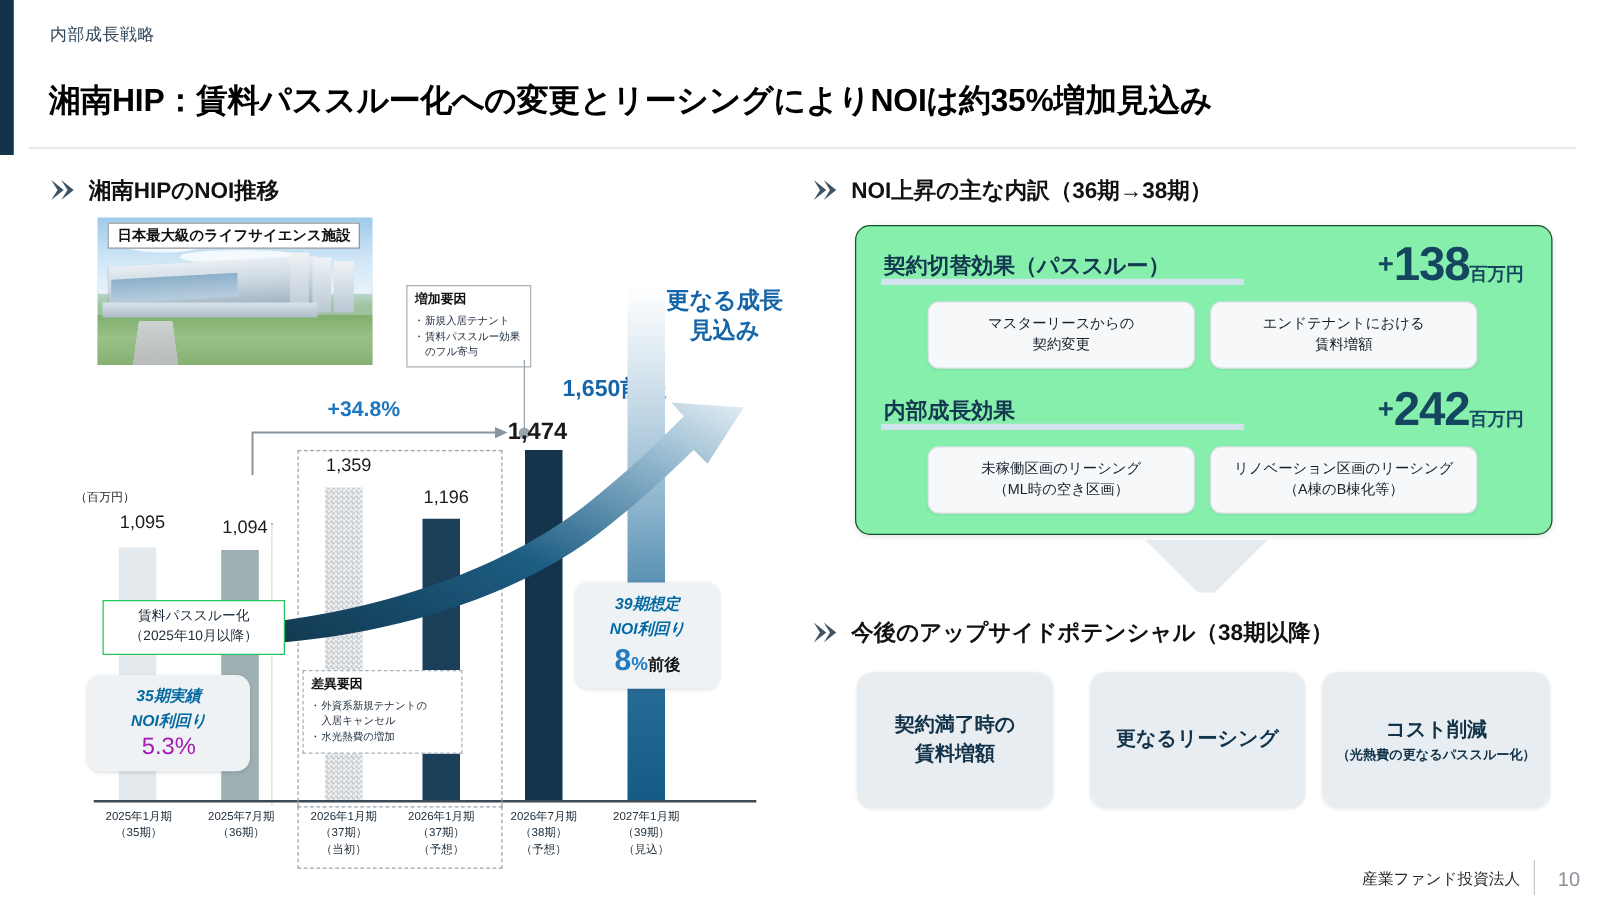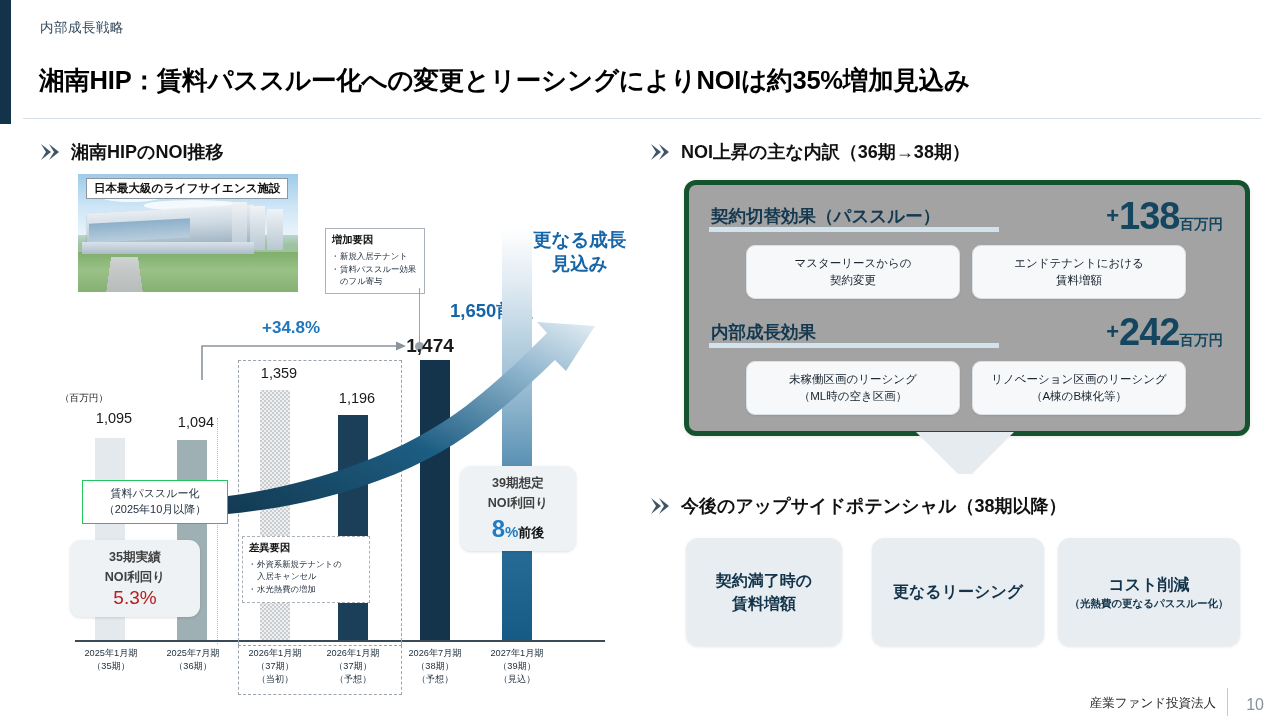--- a/index.html
+++ b/index.html
@@ -70,30 +70,30 @@
 
   .pct-label{position:absolute;font-size:17px;font-weight:bold;color:#1f77bf;white-space:nowrap;}
   .blue-big{position:absolute;font-size:18.5px;font-weight:bold;color:#1565a8;white-space:nowrap;}
   .blue-head{position:absolute;font-size:18.5px;font-weight:bold;color:#1565a8;text-align:center;line-height:1.28;white-space:nowrap;}
 
   .white-callout{position:absolute;background:#fff;border:1px solid #22c55e;font-size:11px;color:#1b2a3a;
         text-align:center;line-height:1.45;padding:5px 6px;}
 
   .round-callout{position:absolute;background:#eef2f5;border-radius:11px;text-align:center;
         box-shadow:0 1px 3px rgba(0,0,0,.13);padding:8px 10px;}
-  .round-callout .rc-l{font-size:12.6px;font-weight:bold;color:#404040;line-height:1.55;white-space:nowrap;}
-  .round-callout .rc-big{font-size:19px;color:#b91c1c;}
+  .round-callout .rc-l{font-size:12.6px;font-weight:bold;color:#0369a1;line-height:1.55;white-space:nowrap;font-style:italic;}
+  .round-callout .rc-big{font-size:19px;color:#a21caf;}
   .rc-blue{color:#1f7cc4;font-size:24px;font-weight:bold;}
   .rc-sm{font-size:13px;font-weight:bold;color:#111;}
 
   .leader{position:absolute;background:#9aa4ad;}
   .leader-dot{position:absolute;width:9px;height:9px;border-radius:50%;background:#9aa4ad;}
 
   
-  .panel{position:absolute;background:#a3a3a3;border:5px solid #14532d;border-radius:12px;
+  .panel{position:absolute;background:#86efac;border:1px solid #14532d;border-radius:12px;
          box-shadow:0 1px 4px rgba(0,0,0,.10);}
   .eff-title{position:absolute;font-size:17.5px;font-weight:bold;color:#13384f;white-space:nowrap;}
   .eff-underline{position:absolute;height:5px;background:#d3e3ee;}
   .eff-amount{position:absolute;right:22px;white-space:nowrap;color:#15465f;}
   .eff-amount .plus{font-size:22px;font-weight:bold;vertical-align:6px;}
   .eff-amount .num{font-size:38px;font-weight:bold;letter-spacing:-1px;}
   .eff-amount .unit{font-size:14.5px;font-weight:bold;}
 
   .sub-chip{position:absolute;background:#f6f8fa;border:1px solid #d9e0e6;border-radius:9px;
         display:flex;align-items:center;justify-content:center;text-align:center;

